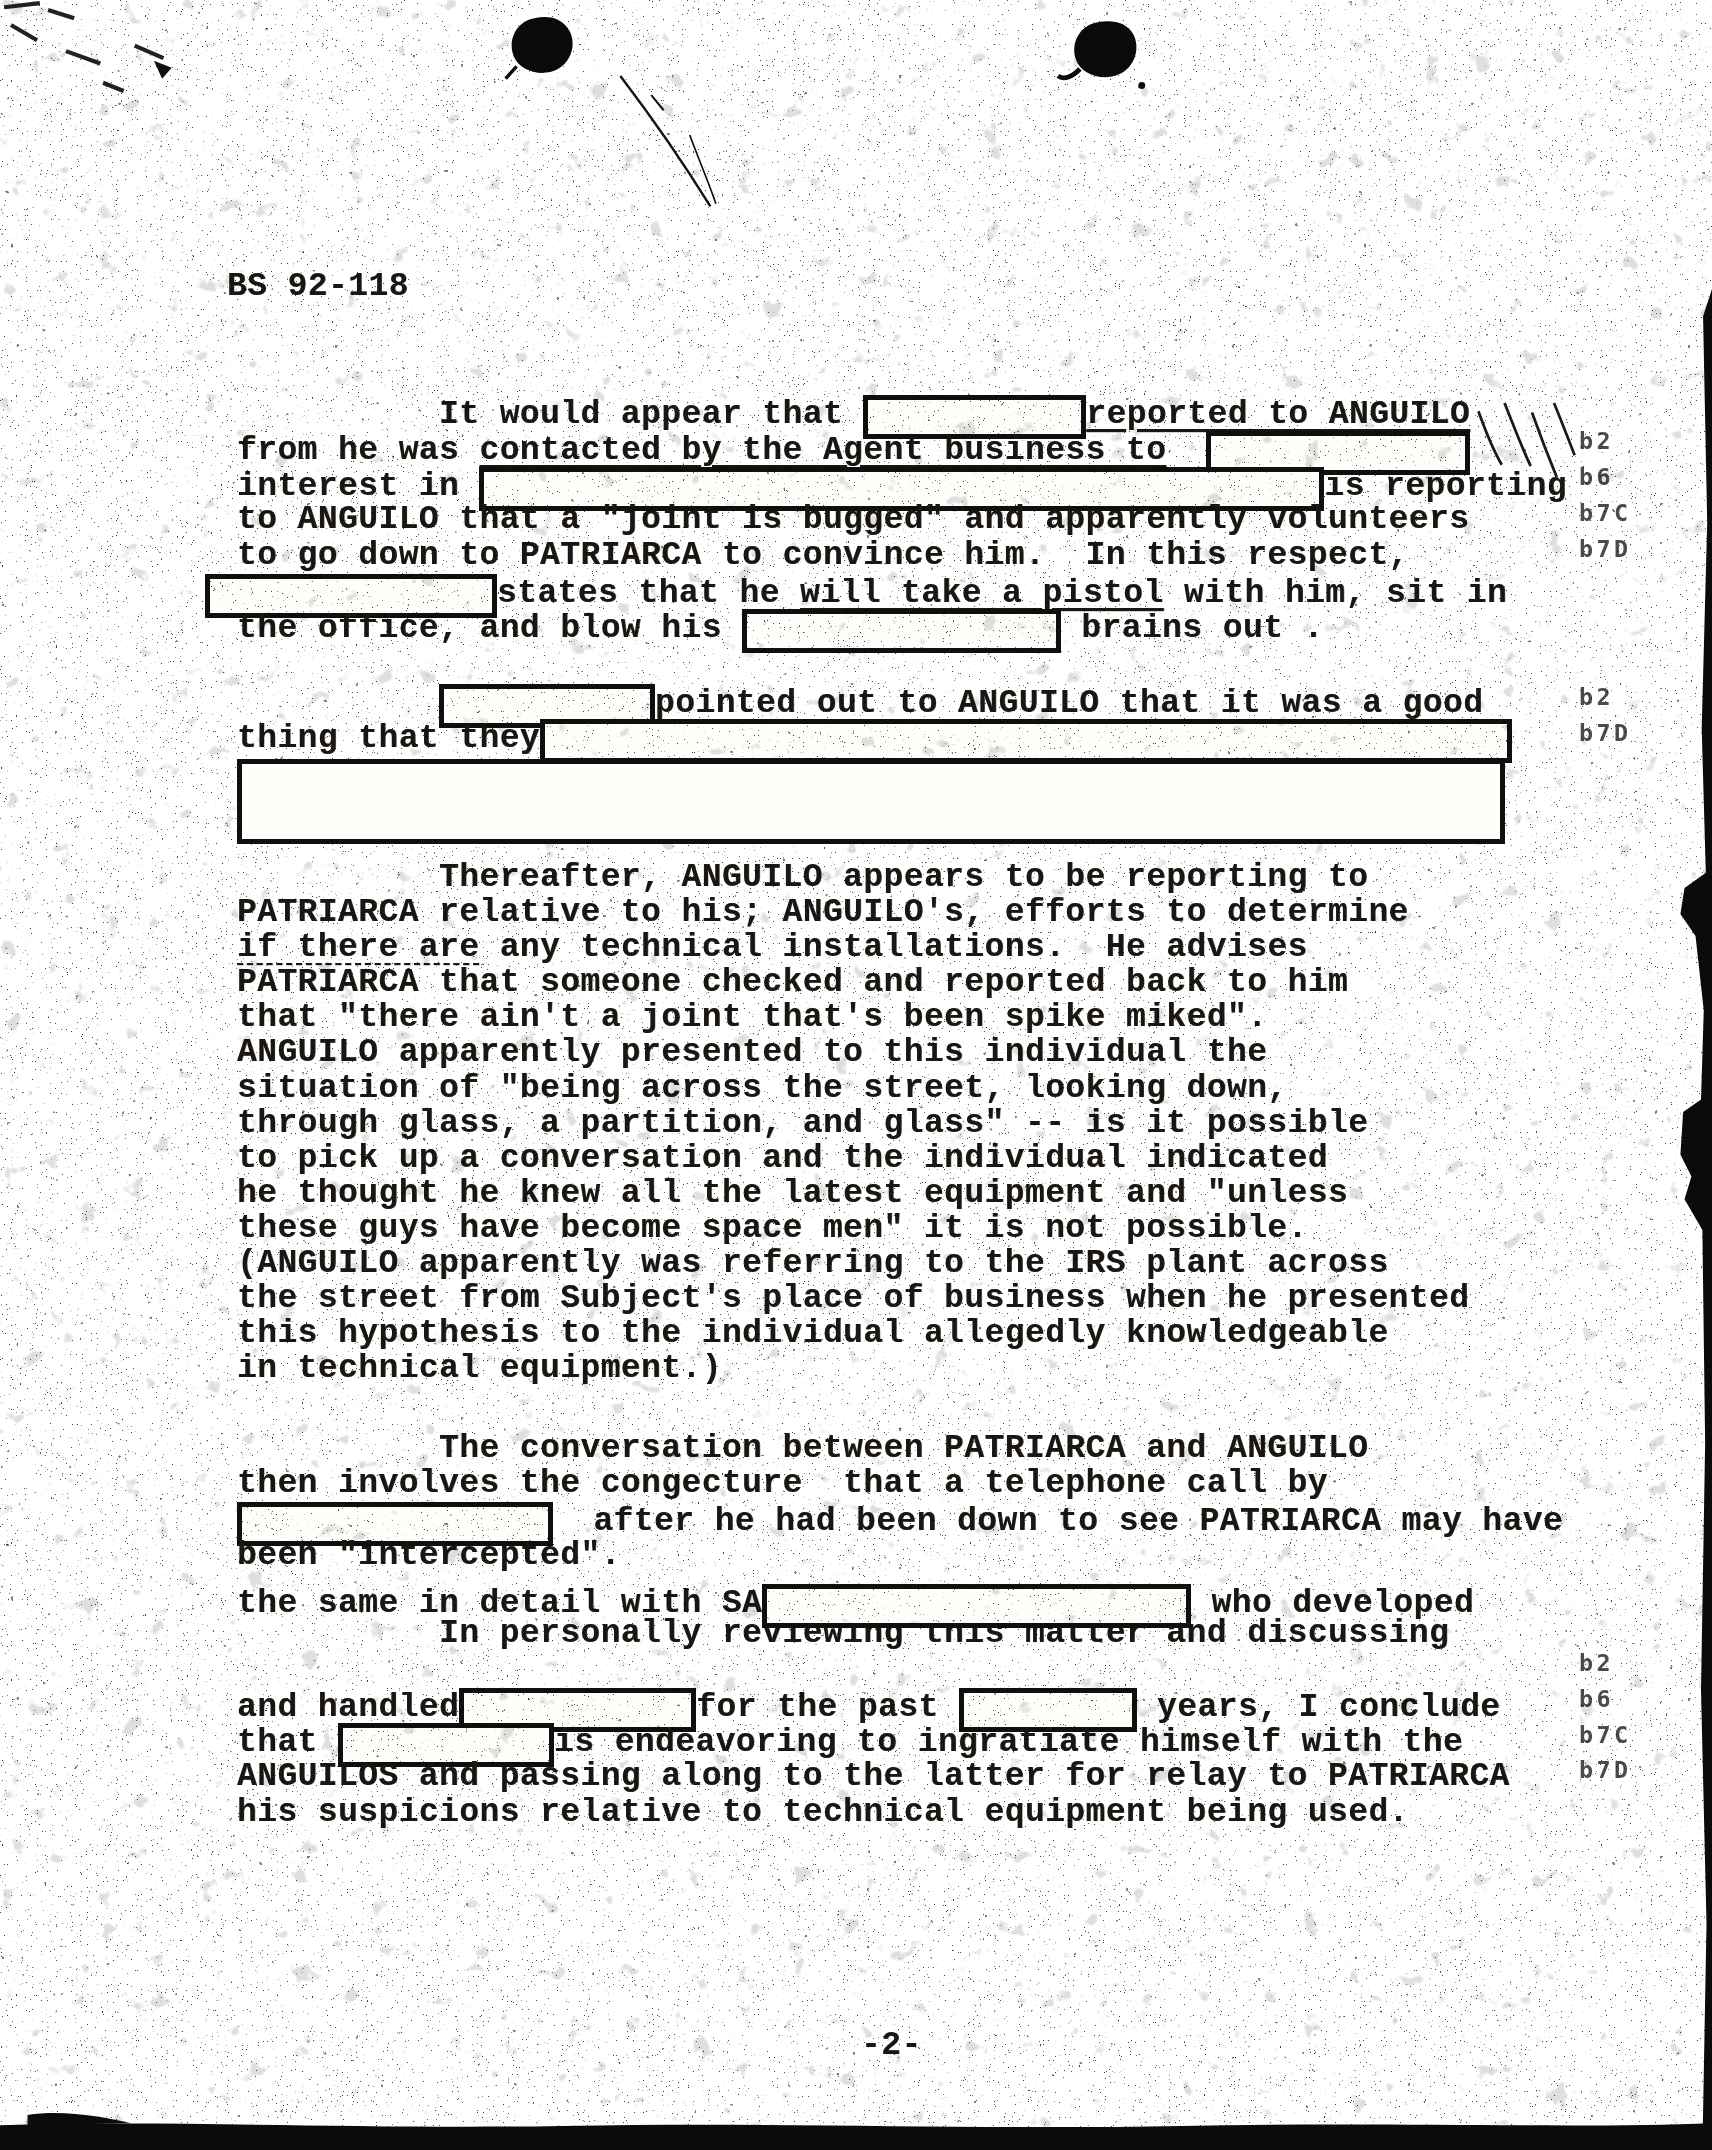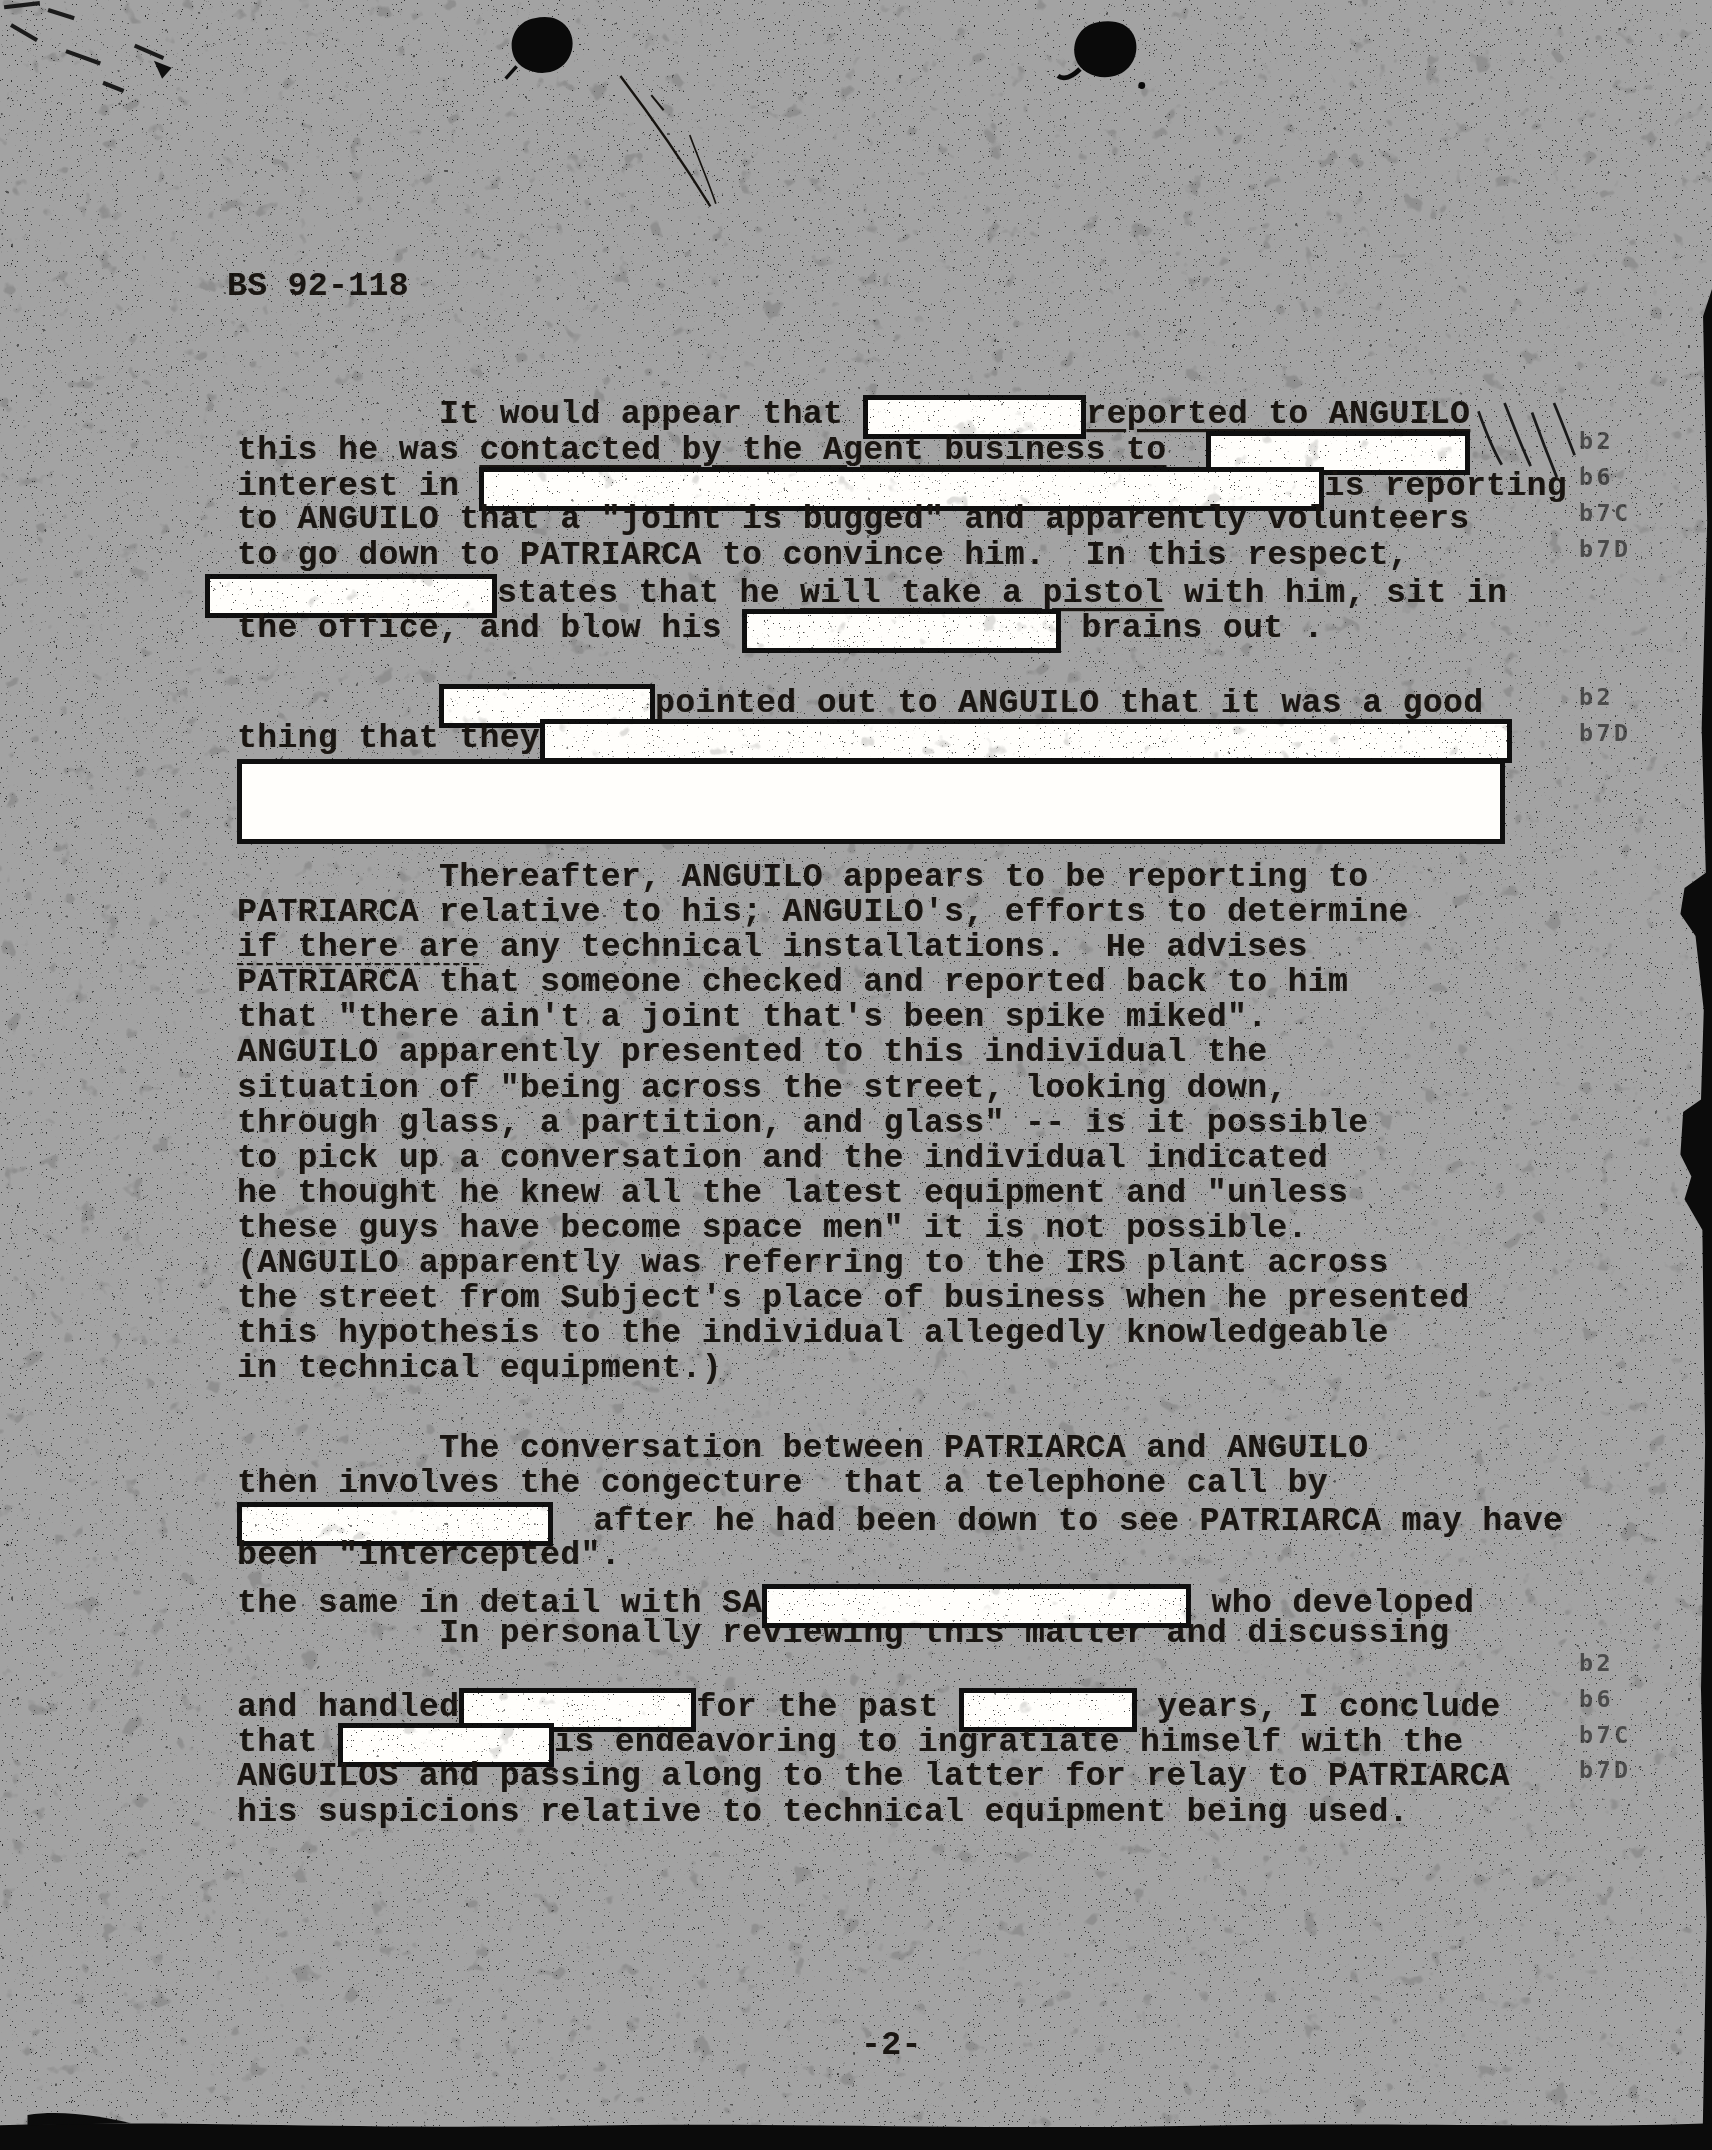--- a/index.html
+++ b/index.html
@@ -1,16 +1,16 @@
 <!DOCTYPE html>
 <html style="font-size:11px"><head>
 <meta charset="utf-8">
 <style>
   html,body{margin:0;padding:0;background:#6e6e6e;}
-  .page{position:relative;width:1712px;height:2151px;background:#a3a3a3;overflow:hidden;
+  .page{position:relative;width:1712px;height:2151px;background:#ffffff;overflow:hidden;
         font-family:"Liberation Mono","DejaVu Sans Mono",monospace;font-weight:700;color:#1a1612;}
   .line{position:absolute;left:237px;white-space:pre;font-size:33px;line-height:36px;
         letter-spacing:0.4px;text-shadow:0.4px 0.4px 0 rgba(24,18,10,0.5);z-index:3;}
   .u{text-decoration:underline;text-decoration-thickness:2.7px;text-underline-offset:6.2px;}
   .ud{text-decoration:underline dashed;text-decoration-thickness:2.1px;text-underline-offset:6.9px;color:#1a1612;}
   .rx{display:inline-block;position:relative;z-index:5;height:34px;border:5.5px solid #0f0f0f;
       background:#fffefb;vertical-align:-16.5px;}
   .bigbox{position:absolute;left:237px;top:759px;width:1268px;height:85px;border:5.5px solid #0f0f0f;
           background:#fffefb;box-sizing:border-box;z-index:5;}
   .code{position:absolute;left:1579px;font-size:23.4px;font-weight:700;letter-spacing:3.4px;color:#4b4b4b;
@@ -40,21 +40,21 @@
       </filter>
     </defs>
     <rect width="2492" height="3130" filter="url(#n1)" opacity="0.75"></rect>
     <rect width="2492" height="3130" filter="url(#n2)" opacity="0.5"></rect>
     <rect width="2492" height="3130" filter="url(#n3)" opacity="0.12"></rect>
   </svg>
 
   <div class="line" style="left:227px;top:269px"><span>BS 92-118</span></div>
 
   <div class="line" style="top:395px"><span>          It would appear that </span><span class="rx" style="width:213px"></span><span class="u">reported to ANGUILO</span></div>
-  <div class="line" style="top:431px"><span>this he was </span><span class="u">contacted by the Agent business to</span><span class="rx" style="width:254px;margin-left:40px"></span></div>
+  <div class="line" style="top:431px"><span>from he was </span><span class="u">contacted by the Agent business to</span><span class="rx" style="width:254px;margin-left:40px"></span></div>
   <div class="line" style="top:467px"><span>interest in </span><span class="rx" style="width:835px"></span><span>is reporting</span></div>
   <div class="line" style="top:502px"><span>to ANGUILO that a "joint is bugged" and apparently volunteers</span></div>
   <div class="line" style="top:538px"><span>to go down to PATRIARCA to convince him.  In this respect,</span></div>
   <div class="line" style="top:574px;left:205px"><span class="rx" style="width:282px"></span><span>states that he </span><span class="u">will take a pistol</span><span> with him, sit in</span></div>
   <div class="line" style="top:609px"><span>the office, and blow his </span><span class="rx" style="width:309px"></span><span> brains out .</span></div>
 
   <div class="line" style="top:684px"><span>          </span><span class="rx" style="width:206px"></span><span>pointed out to ANGUILO that it was a good</span></div>
   <div class="line" style="top:719px"><span>thing that they</span><span class="rx" style="width:962px"></span></div>
   <div class="bigbox"></div>
 

